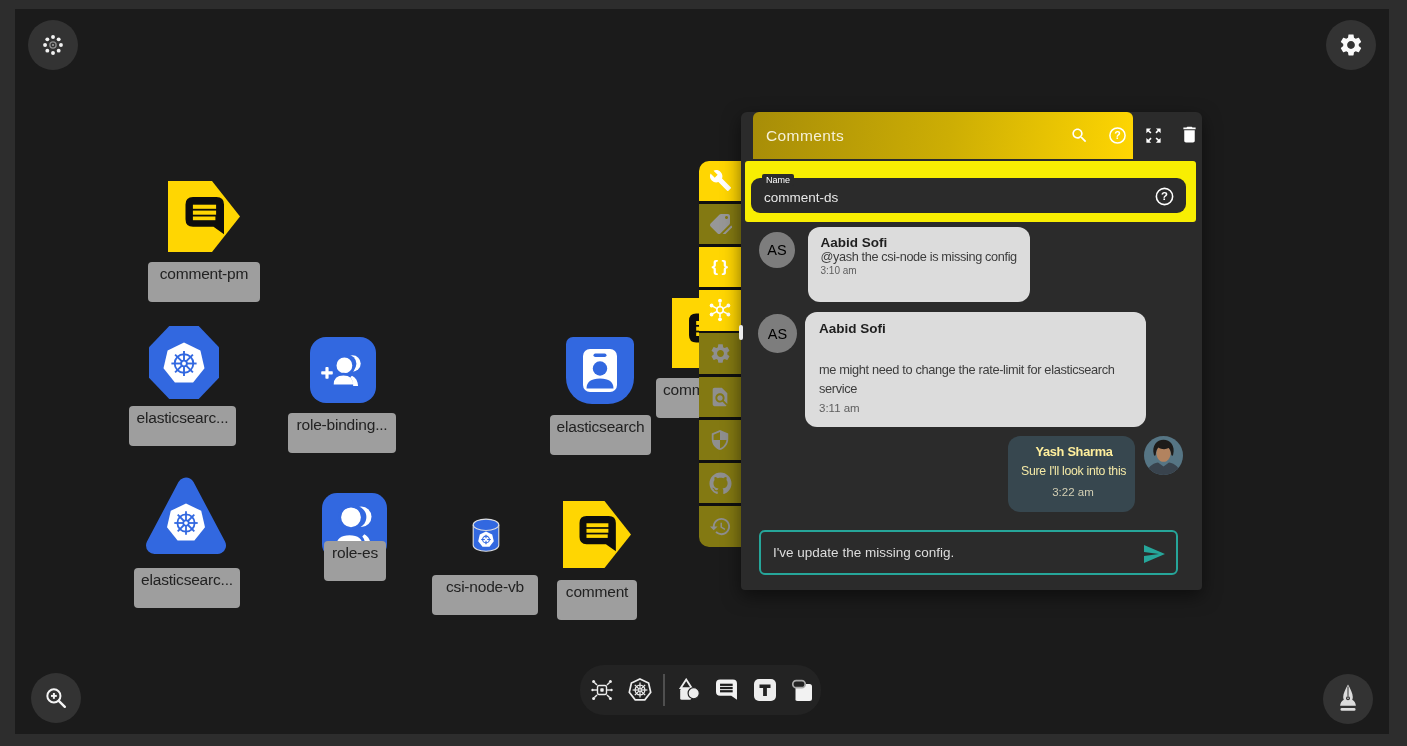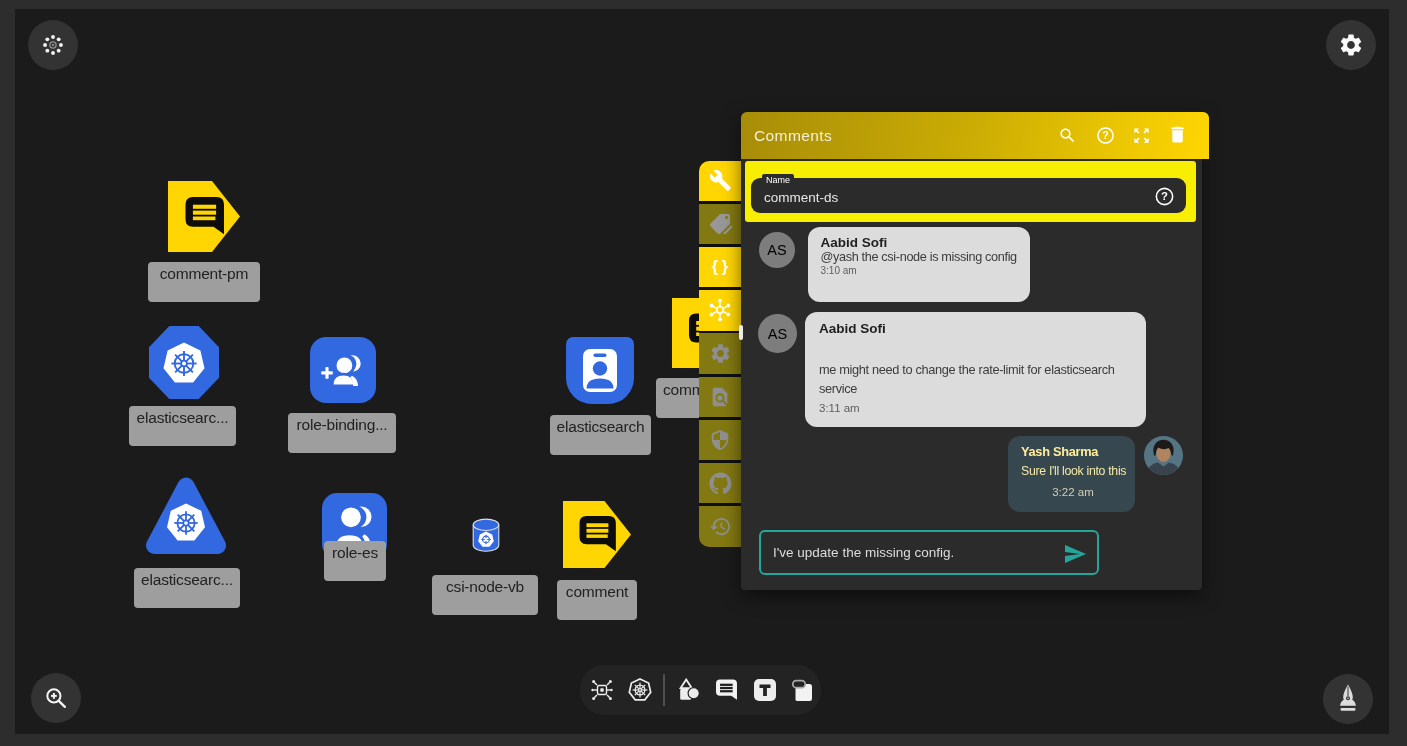--- a/index.html
+++ b/index.html
@@ -10,29 +10,29 @@
 .cbtn { width:50px; height:50px; border-radius:50%; background:#333333;
   display:flex; align-items:center; justify-content:center; }
 .chip { background:#9e9e9e; color:#222222; font-size:15.5px; border-radius:4px;
   height:40px; line-height:24px; text-align:center; white-space:nowrap; overflow:hidden; letter-spacing:-0.2px; }
 .vbtn { position:absolute; left:699px; width:42px; height:40.6px;
   display:flex; align-items:center; justify-content:center; }
 .vbtn.on { background:#ffd602; }
 .vbtn.off { background:#837912; }
 #panel { left:741px; top:112px; width:461px; height:478px; background:#2b2b2b;
   border-radius:6px 6px 4px 4px; box-shadow:0 6px 18px rgba(0,0,0,0.5); }
-#phead { position:absolute; left:0; top:0; width:468px; height:47px;
+#phead { position:absolute; left:12px; top:0; width:380px; height:47px;
   background:linear-gradient(98deg,#a78d08 0%, #cdae04 52%, #ffd602 100%);
   border-radius:6px 6px 0 0; }
 #phead .title { position:absolute; left:13px; top:15px; font-size:15.5px; color:#f5f0d8; letter-spacing:.4px; }
 .bub { position:absolute; background:#dcdcdc; border-radius:12px; color:#3d3d3d; }
 .bub .nm { font-weight:bold; color:#1f1f1f; font-size:13.5px; }
 .av { position:absolute; width:36px; height:36px; border-radius:50%; background:#7d7d7d;
   color:#000000; font-size:14.5px; display:flex; align-items:center; justify-content:center; }
-#msgin { position:absolute; left:18px; top:418px; width:340px; height:45px;
+#msgin { position:absolute; left:18px; top:418px; width:419px; height:45px;
   border:2px solid #26a69a; border-radius:6px; }
 #msgin span { position:absolute; left:12px; top:13px; font-size:13.5px; color:#dddddd; }
 #bbar { left:580px; top:665px; width:241px; height:50px; background:#232323; border-radius:24px;
   display:flex; align-items:center; }
 </style>
 </head>
 <body>
 <div id="canvas" class="abs"></div>
 
 <div class="cbtn abs" style="left:28px; top:20px;" id="btl"></div>
@@ -265,21 +265,21 @@
   </div>
 
   <div class="av" style="left:17px; top:202px; width:39px; height:39px;">AS</div>
   <div class="bub" style="left:64px; top:199.5px; width:341px; height:115px; padding:9px 14px;">
     <div class="nm">Aabid Sofi</div>
     <div style="font-size:12.8px; letter-spacing:-0.35px; margin-top:24px; line-height:19.5px;">me might need to change the rate-limit for elasticsearch service</div>
     <div style="font-size:11.5px; color:#5e5e5e; margin-top:3px;">3:11 am</div>
   </div>
 
   <div class="bub" style="left:267px; top:323.5px; width:127px; height:76px; background:#37474f; padding:8px 8px 8px 13px;">
-    <div class="nm" style="color:#feee9c; white-space:nowrap; font-size:12.8px; letter-spacing:-0.3px;">Yash Sharma</div>
+    <div class="nm" style="color:#feee9c; white-space:nowrap; font-size:12.8px; letter-spacing:-0.3px;text-align:center;">Yash Sharma</div>
     <div style="font-size:12.3px; letter-spacing:-0.3px; color:#f4e9a6; margin-top:5px; white-space:nowrap;">Sure I'll look into this</div>
     <div style="font-size:11.5px; color:#d3cfb4; margin-top:8px; text-align:center; padding-right:2px;">3:22 am</div>
   </div>
   <svg style="position:absolute; left:403px; top:324px;" width="39" height="39" viewBox="0 0 39 39">
     <defs>
         <clipPath id="avc">
           <circle cx="19.5" cy="19.5" r="19.5"></circle>
         </clipPath>
       </defs>
     <g clip-path="url(#avc)">

